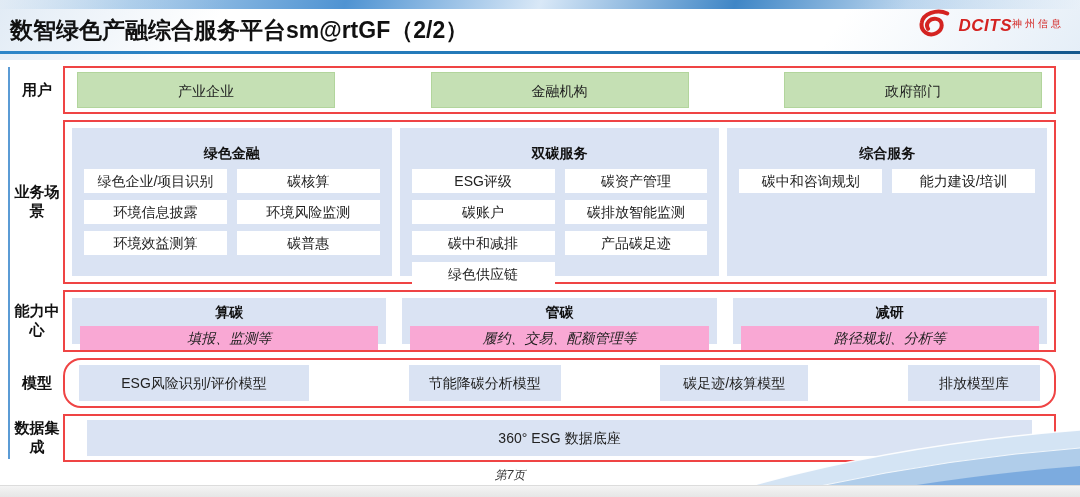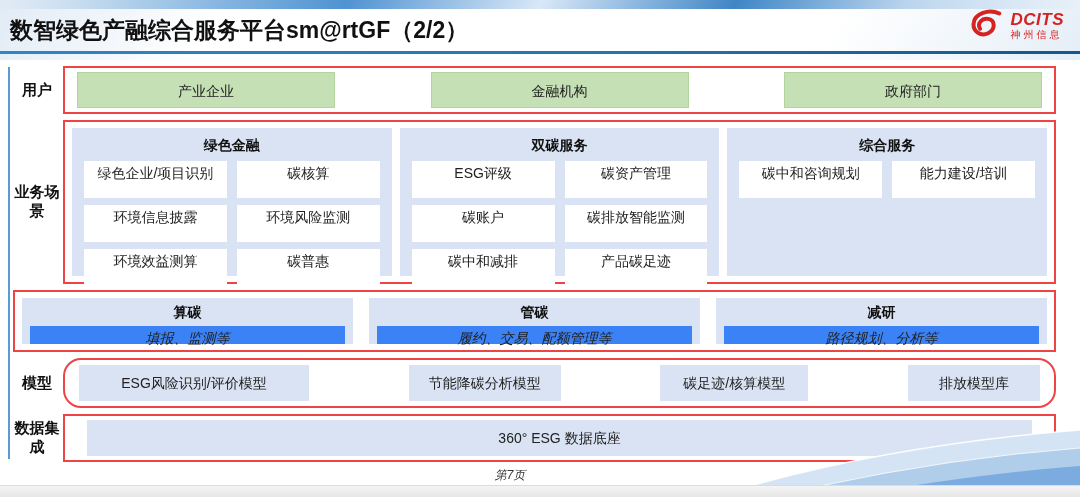--- a/index.html
+++ b/index.html
@@ -14,21 +14,21 @@
   .deco-tr{position:absolute;right:-60px;top:-20px;width:300px;height:80px;transform:skewX(-35deg);
     background:linear-gradient(90deg,rgba(255,255,255,0),rgba(170,200,230,.35));}
 
   .page-title{position:absolute;left:10px;top:15px;font-size:23px;font-weight:bold;color:#111;}
   .title-rule{position:absolute;left:0;top:51px;width:1080px;height:3px;
     background:linear-gradient(90deg,#2e86c8 0%,#2176b4 55%,#13578d 100%);}
 
   
   .logo{position:absolute;right:16px;top:9px;display:flex;align-items:center;}
   .logo svg{display:block;margin-right:5px;}
-  .logo-text{display:flex;flex-direction:column;line-height:1;}
+  .logo-text{display:flex;line-height:1;}
   .logo-brand{font-size:17px;font-weight:bold;font-style:italic;color:#d42321;letter-spacing:.5px;}
   .logo-cn{font-size:10px;color:#d42321;letter-spacing:3px;margin-top:2px;}
 
   
   .left-rule{position:absolute;left:8px;top:67px;width:2px;height:392px;background:#5b9bd5;}
 
   
   .row{position:absolute;left:12px;width:1044px;display:flex;align-items:stretch;}
   .row-label{flex:0 0 50px;display:flex;align-items:center;justify-content:center;
     text-align:center;font-weight:bold;font-size:15px;line-height:1.25;color:#111;}
@@ -41,29 +41,29 @@
   .row-data{top:414px;height:48px;}
 
   
   .users-box{display:flex;align-items:center;justify-content:space-between;padding:0 12px;}
   .gbox{width:258px;height:36px;line-height:36px;text-align:center;font-size:14px;color:#222;
     background:#c5e0b4;border:1px solid #b2d59c;box-sizing:border-box;}
 
   
   .scen-box{display:flex;gap:8px;padding:6px 7px;box-sizing:border-box;}
   .panel{flex:1;background:#dae3f3;padding:5px 12px 8px;box-sizing:border-box;}
-  .panel-title{font-weight:bold;font-size:14px;text-align:center;margin:4px 0 6px;color:#111;}
+  .panel-title{font-weight:bold;font-size:14px;text-align:center;margin:12px 0 6px;color:#111;}
   .panel-grid{display:grid;grid-template-columns:1fr 1fr;gap:7px 10px;align-content:start;}
-  .wbox{background:#fff;height:37px;line-height:25px;text-align:center;font-size:14px;color:#222;}
+  .wbox{background:#fff;height:24px;line-height:25px;text-align:center;font-size:14px;color:#222;}
 
   
   .cap-box{display:flex;gap:16px;padding:6px 7px;box-sizing:border-box;}
   .cap-panel{flex:1;background:#dae3f3;padding:4px 8px 8px;box-sizing:border-box;}
   .cap-title{font-weight:bold;font-size:14px;text-align:center;margin:2px 0 4px;color:#111;}
-  .cap-detail{background:#3b82f6;height:18px;line-height:24px;text-align:center;
+  .cap-detail{background:#f9a8d4;height:24px;line-height:24px;text-align:center;
     font-size:14px;font-style:italic;color:#222;}
 
   
   .model-box{display:flex;align-items:center;justify-content:space-between;padding:0 14px;border-radius:18px;}
   .mbox{height:36px;line-height:36px;text-align:center;font-size:14px;color:#222;background:#dae3f3;}
   .m0{width:230px;} .m1{width:152px;} .m2{width:148px;} .m3{width:152px;} .m4{width:132px;}
 
   
   .data-box{display:flex;align-items:center;padding:6px 22px;box-sizing:border-box;}
   .dbox{flex:1;height:36px;line-height:36px;text-align:center;font-size:14px;color:#222;background:#dae3f3;}
@@ -142,20 +142,21 @@
         <div class="panel-grid">
           <div class="wbox">碳中和咨询规划</div>
           <div class="wbox">能力建设/培训</div>
         </div>
       </div>
 
     </div>
   </div>
 
   <div class="row row-cap">
+    <div class="row-label">能力中心</div>
     <div class="row-box cap-box">
       <div class="cap-panel">
         <div class="cap-title">算碳</div>
         <div class="cap-detail">填报、监测等</div>
       </div>
       <div class="cap-panel">
         <div class="cap-title">管碳</div>
         <div class="cap-detail">履约、交易、配额管理等</div>
       </div>
       <div class="cap-panel">

